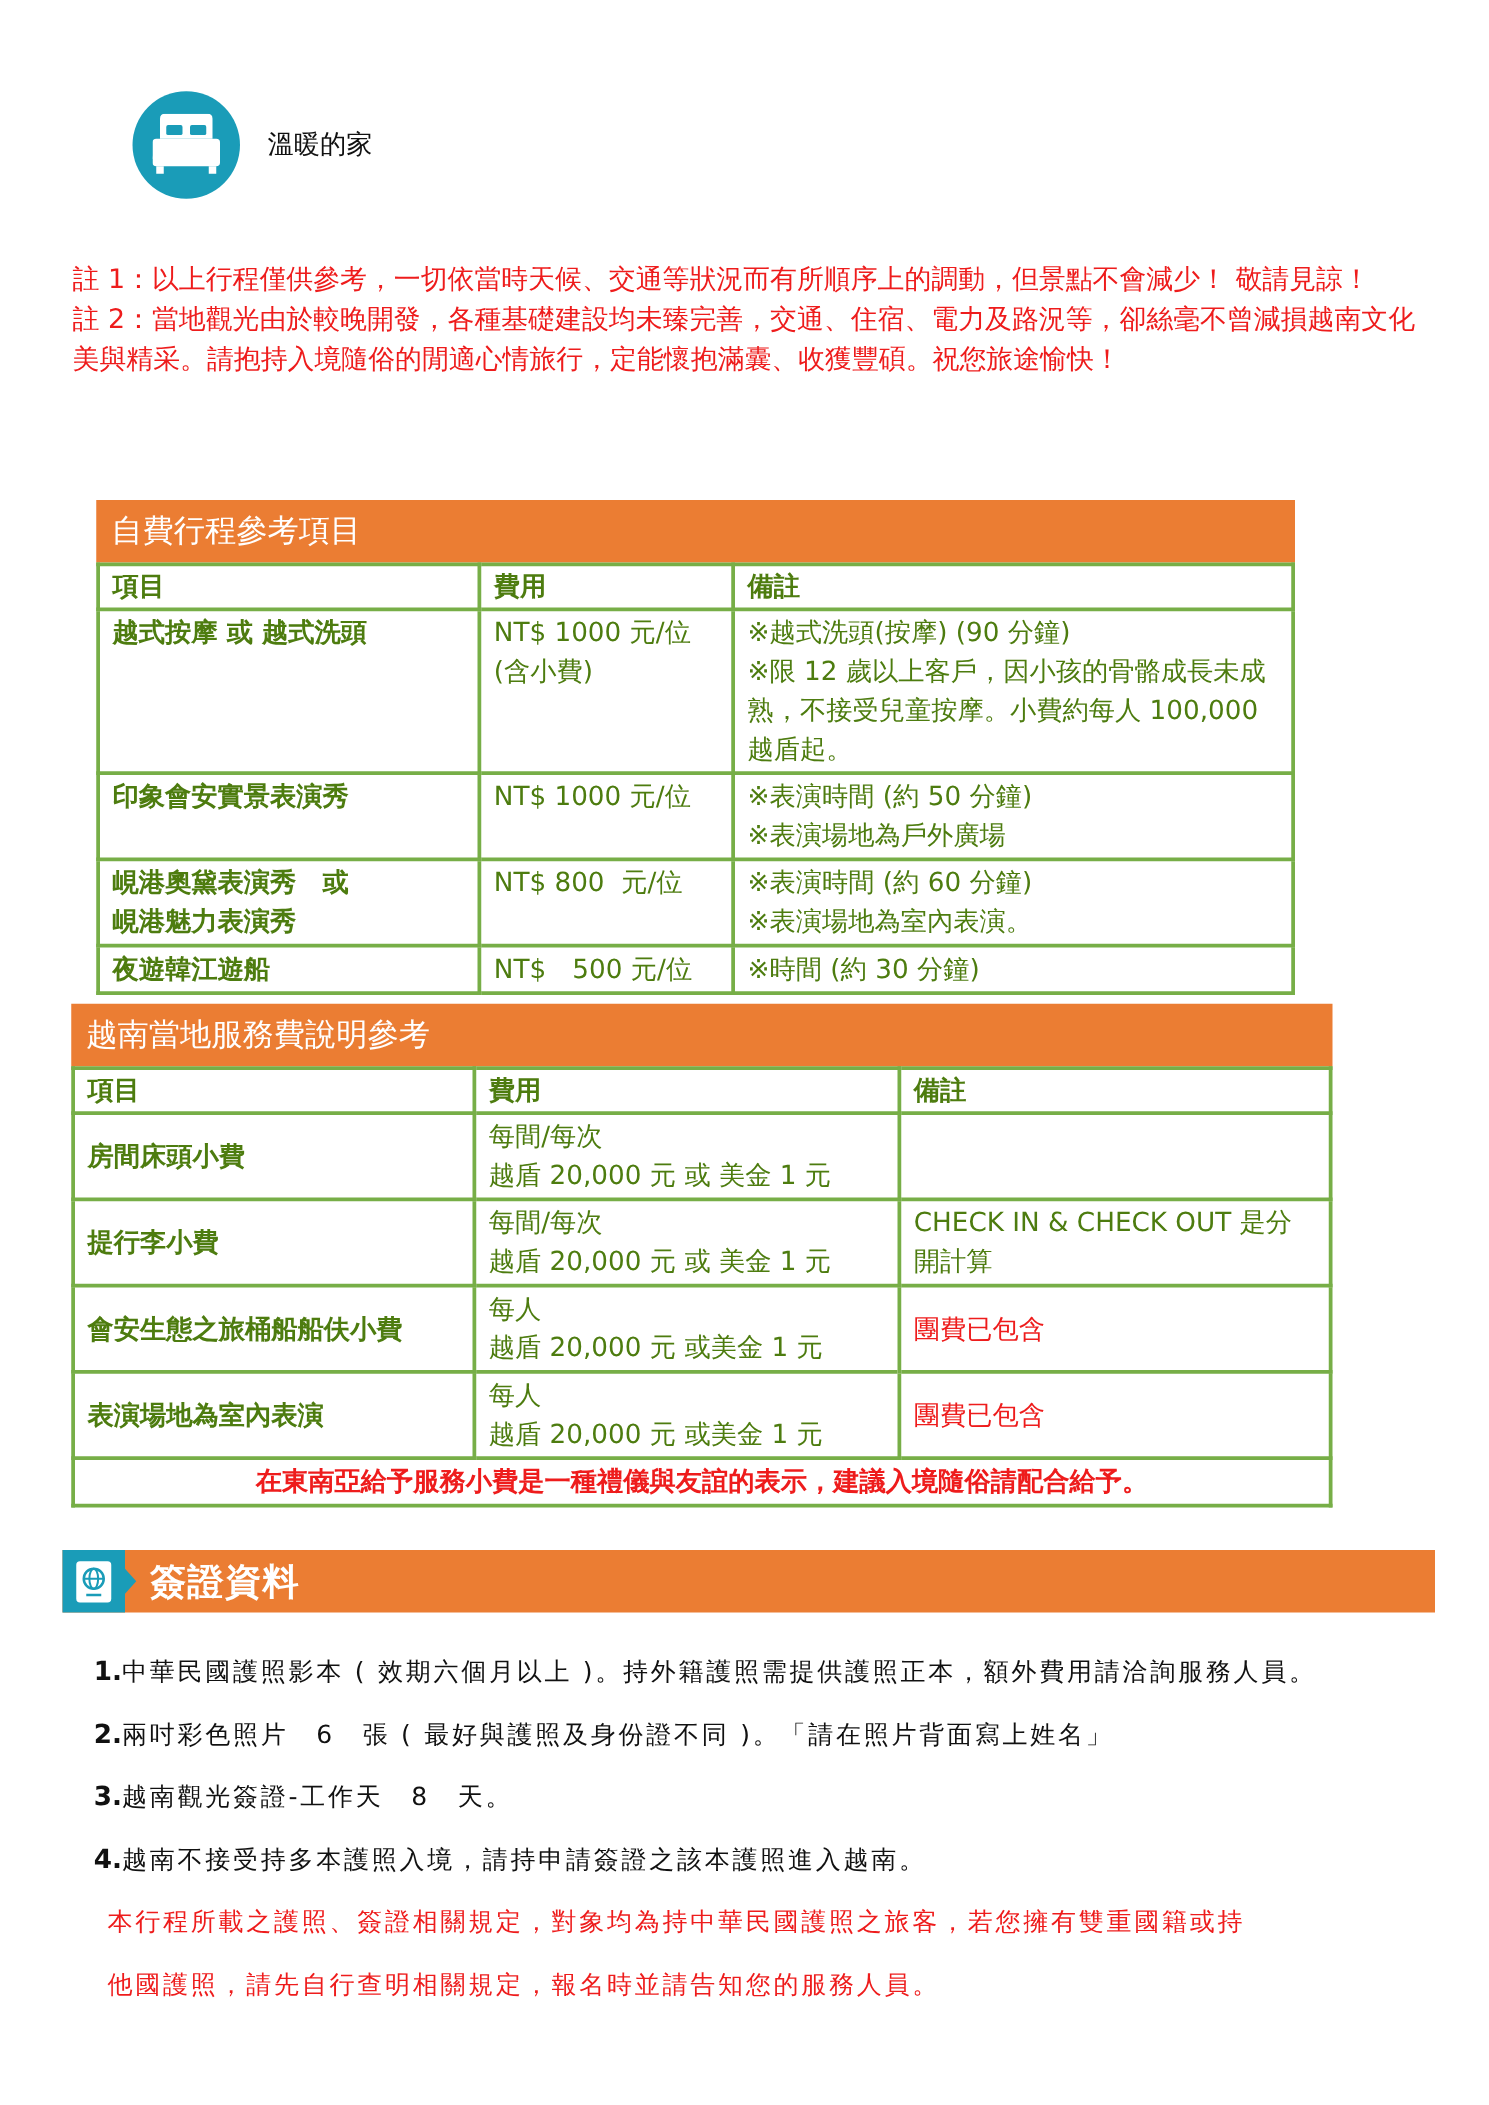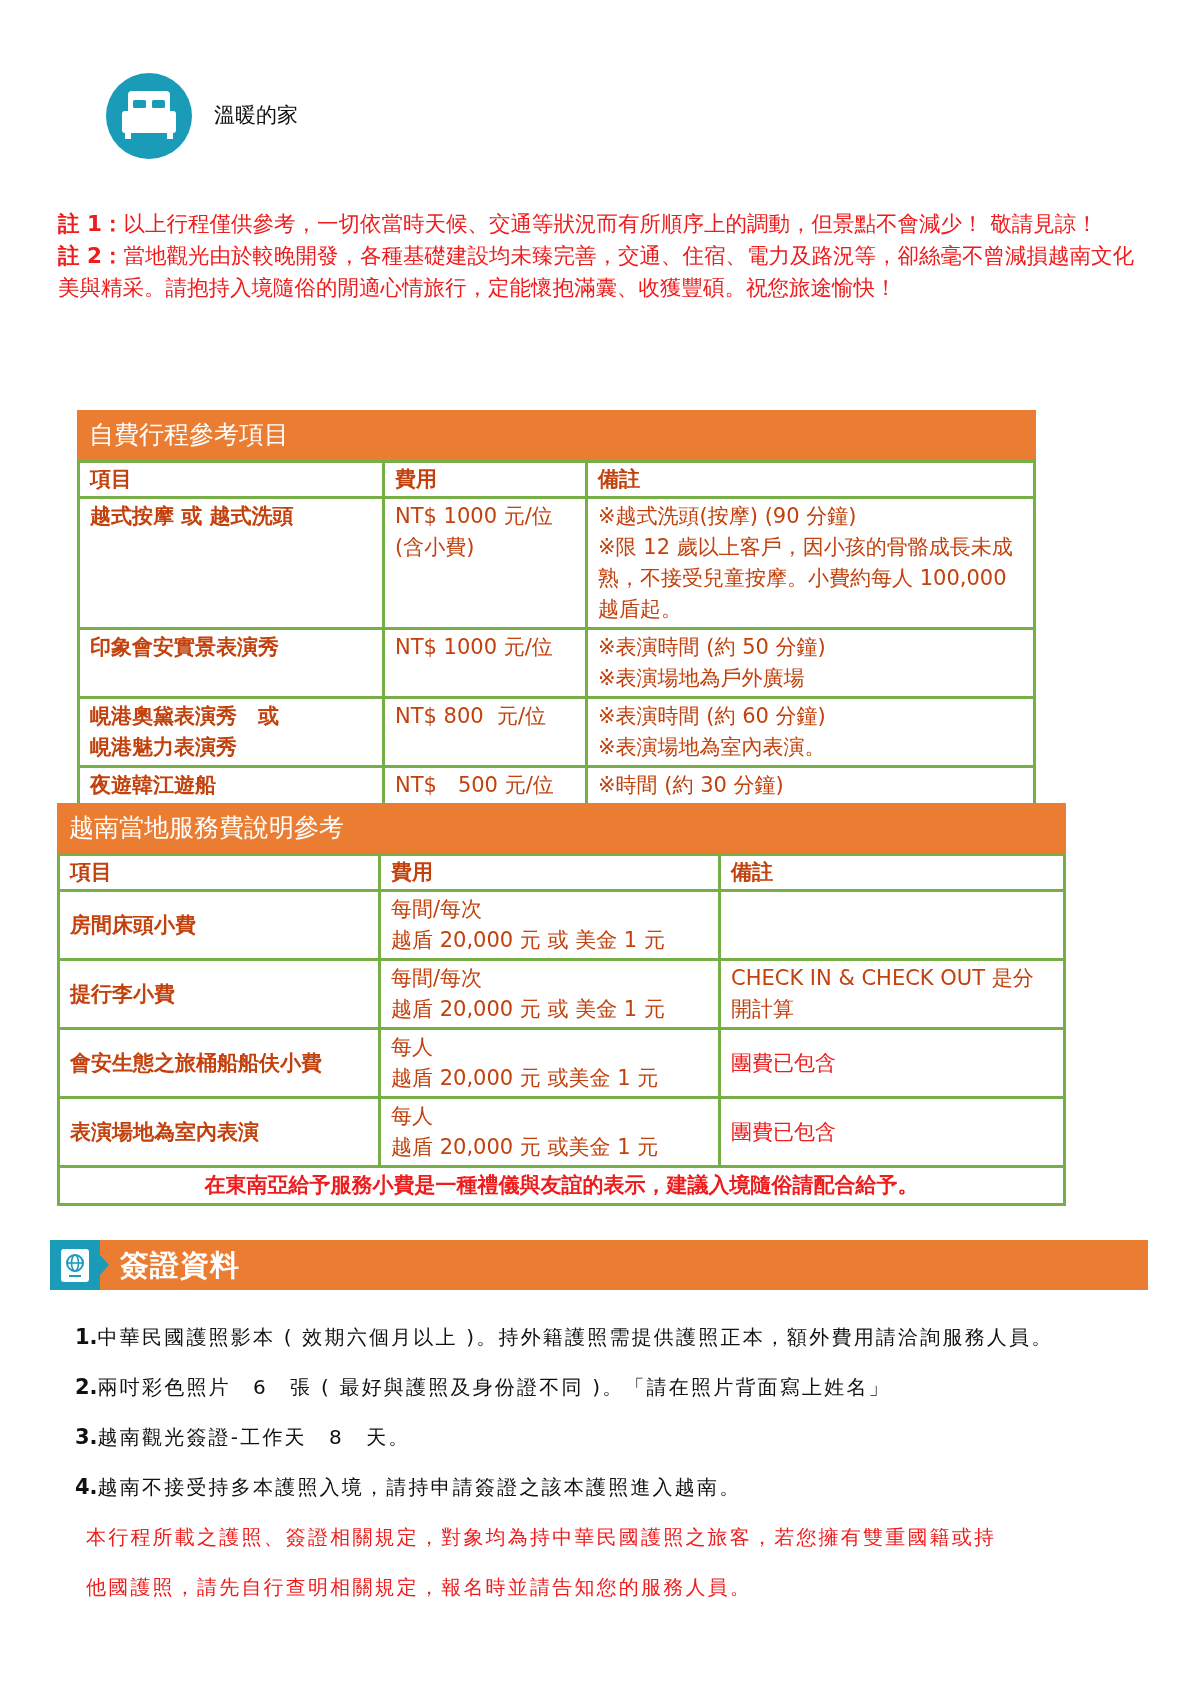--- a/index.html
+++ b/index.html
@@ -8,34 +8,34 @@
   .abs { position:absolute; }
 
   
   .bed-circle { left:106px; top:73px; width:86px; height:86px; border-radius:50%;
                 background:#1a9cb8; }
   .bed-circle svg { position:absolute; left:16px; top:18px; }
   .home-label { left:214px; top:101px; font-size:21px; color:#111; }
 
   
   .notes { left:58px; top:208px; width:1090px; font-size:21.5px; line-height:32px; color:#ee1c1c; }
-  .notes .tag { font-weight:bold; }
+  .notes .tag { font-weight:normal; }
   .notes p { margin:0; }
 
   
   .sec-title { background:#eb7d33; color:#fff; font-size:25px; height:50px; line-height:50px;
                padding-left:12px; box-sizing:border-box; font-weight:normal; }
   table.grid { border-collapse:collapse; width:100%; table-layout:fixed; }
   table.grid td { border:3px solid #77ae47; vertical-align:top; padding:2px 10px;
-                  font-size:21px; line-height:31px; color:#c2410c; }
+                  font-size:21px; line-height:31px; color:#4d7c0f; }
   table.grid td.head { font-weight:bold; line-height:29px; }
   table.grid td.item { font-weight:bold; }
   table.grid td.mid { vertical-align:middle; }
   .red { color:#ee1c1c !important; }
-  .t1 { left:57px; top:410px; width:959px;padding-left:20px; }
+  .t1 { left:57px; top:400px; width:959px;padding-left:20px; }
   .t2 { left:57px; top:803px; width:1009px; }
   .footer-cell { text-align:center; font-weight:bold; color:#ee1c1c !important; }
 
   
   .visa-bar { left:50px; top:1240px; width:1098px; height:50px; background:#eb7d33; }
   .visa-iconbox { left:50px; top:1240px; width:50px; height:50px; background:#1a9cb8; }
   .visa-arrow { left:100px; top:1255px; width:0; height:0; border-top:10px solid transparent;
                 border-bottom:10px solid transparent; border-left:9px solid #1a9cb8; }
   .visa-title { left:120px; top:1240px; line-height:50px; font-size:29px; color:#fff; font-weight:bold; letter-spacing:1px; }
   .passport { left:61px; top:1249px; width:28px; height:33px; background:#fff; border-radius:3px; }

